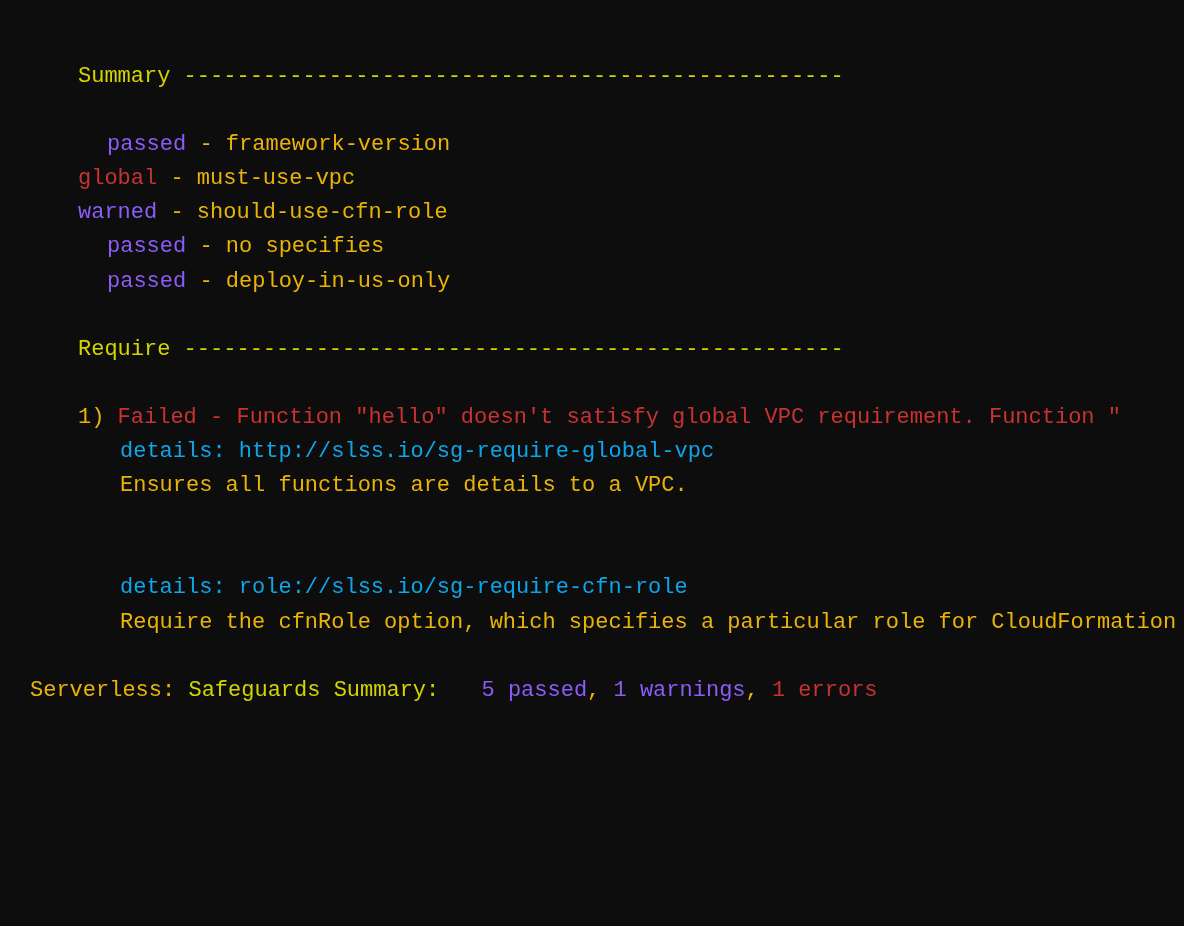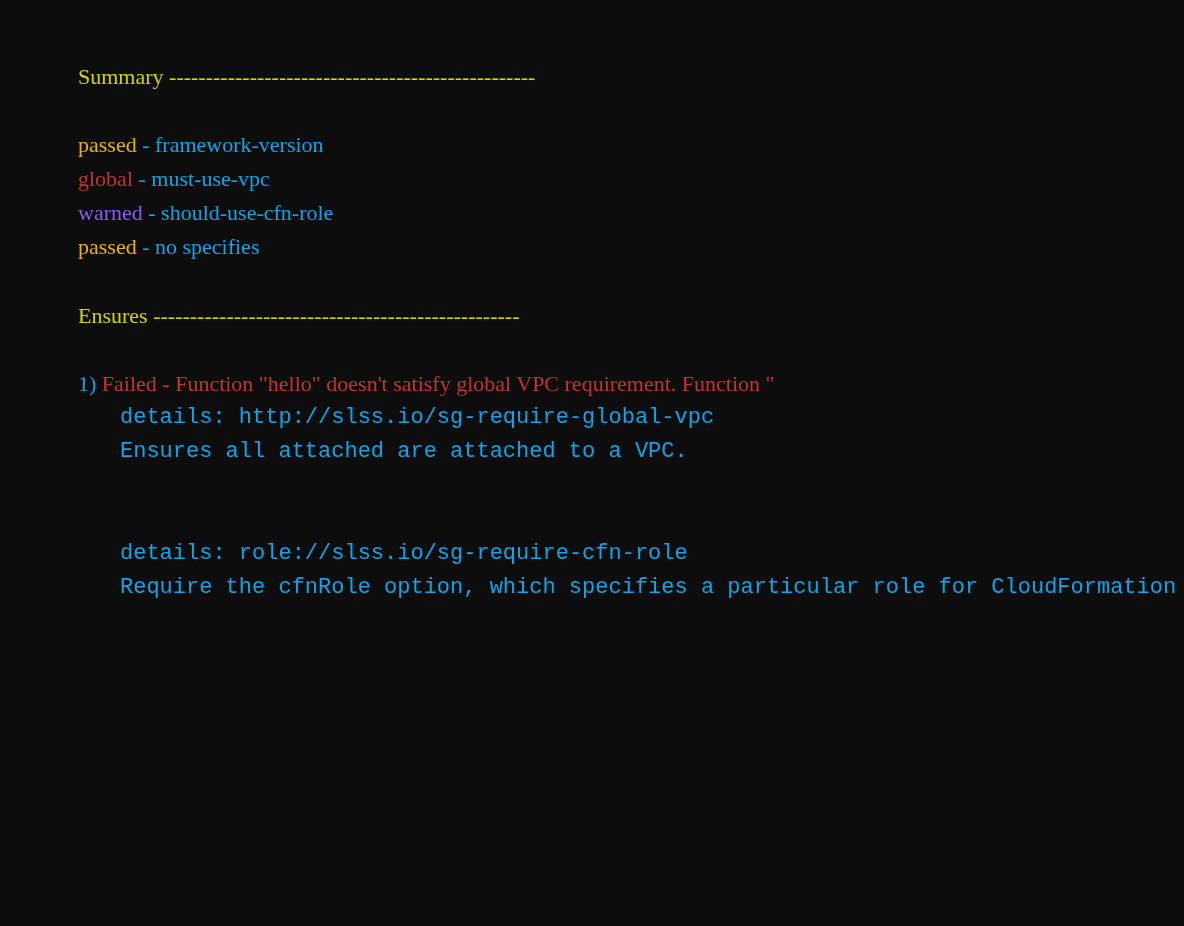--- a/index.html
+++ b/index.html
@@ -14,39 +14,39 @@
       font-size: 22px;
       line-height: 1.55;
       padding: 60px 30px 30px 30px;
       width: 1184px;
       height: 926px;
       overflow: hidden;
       white-space: nowrap;
     }
     .indent {
       padding-left: 48px;
-      font-family: Liberation Serif, serif;
     }
     .yellow {
       color: #d4d400;
     }
     .green {
-      color: #eab308;
+      color: #8b5cf6;
+      margin-left: 29px;
     }
     .red {
       color: #c83232;
     }
     .orange {
       color: #8b5cf6;
     }
     .gray {
       color: #0ea5e9;
     }
     .white {
-      color: #0ea5e9;
+      color: #eab308;
     }
     .line {
       display: block;
     }
     .blank-line {
       height: 1.55em;
     }
     .detail-indent {
       padding-left: 90px;
     }
@@ -63,36 +63,44 @@
     <span class="yellow">Summary --------------------------------------------------</span>
   </div>
 
   <div class="blank-line"></div>
 
   <div id="summary-checks">
       <div class="line indent"><span class="green">passed</span><span class="white"> - framework-version</span></div>
       <div class="line indent"><span class="red">global</span><span class="white"> - must-use-vpc</span></div>
       <div class="line indent"><span class="orange">warned</span><span class="white"> - should-use-cfn-role</span></div>
       <div class="line indent"><span class="green">passed</span><span class="white"> - no specifies</span></div>
+      <div class="line indent"><span class="green">passed</span><span class="white"> - deploy-in-us-only</span></div>
     </div>
 
   <div class="blank-line"></div>
 
   <div class="line indent">
-    <span class="yellow">Ensures --------------------------------------------------</span>
+    <span class="yellow">Require --------------------------------------------------</span>
   </div>
 
   <div class="blank-line"></div>
 
   <div id="details-list">
       <div class="line indent"><span class="white">1) </span><span class="red">Failed - Function "hello" doesn't satisfy global VPC requirement. Function "</span></div>
       <div class="line detail-indent"><span class="gray">details: </span><span class="gray">http://slss.io/sg-require-global-vpc</span></div>
-      <div class="line detail-indent"><span class="white">Ensures all attached are attached to a VPC.</span></div>
+      <div class="line detail-indent"><span class="white">Ensures all functions are details to a VPC.</span></div>
       <div class="blank-line"></div>
       <div class="blank-line"></div>
       <div class="line detail-indent"><span class="gray">details: </span><span class="gray">role://slss.io/sg-require-cfn-role</span></div>
       <div class="line detail-indent"><span class="white">Require the cfnRole option, which specifies a particular role for CloudFormation</span></div>
     </div>
 
   <div class="blank-line"></div>
 
+  <div class="line bottom-line">
+    <span class="white">Serverless:</span>
+    <span class="yellow">Safeguards Summary:</span>
+    <span class="green">5 passed</span><span class="white">,</span>
+    <span class="orange">1 warnings</span><span class="white">,</span>
+    <span class="red">1 errors</span>
+  </div>
 
 </div>
 
 </body></html>

